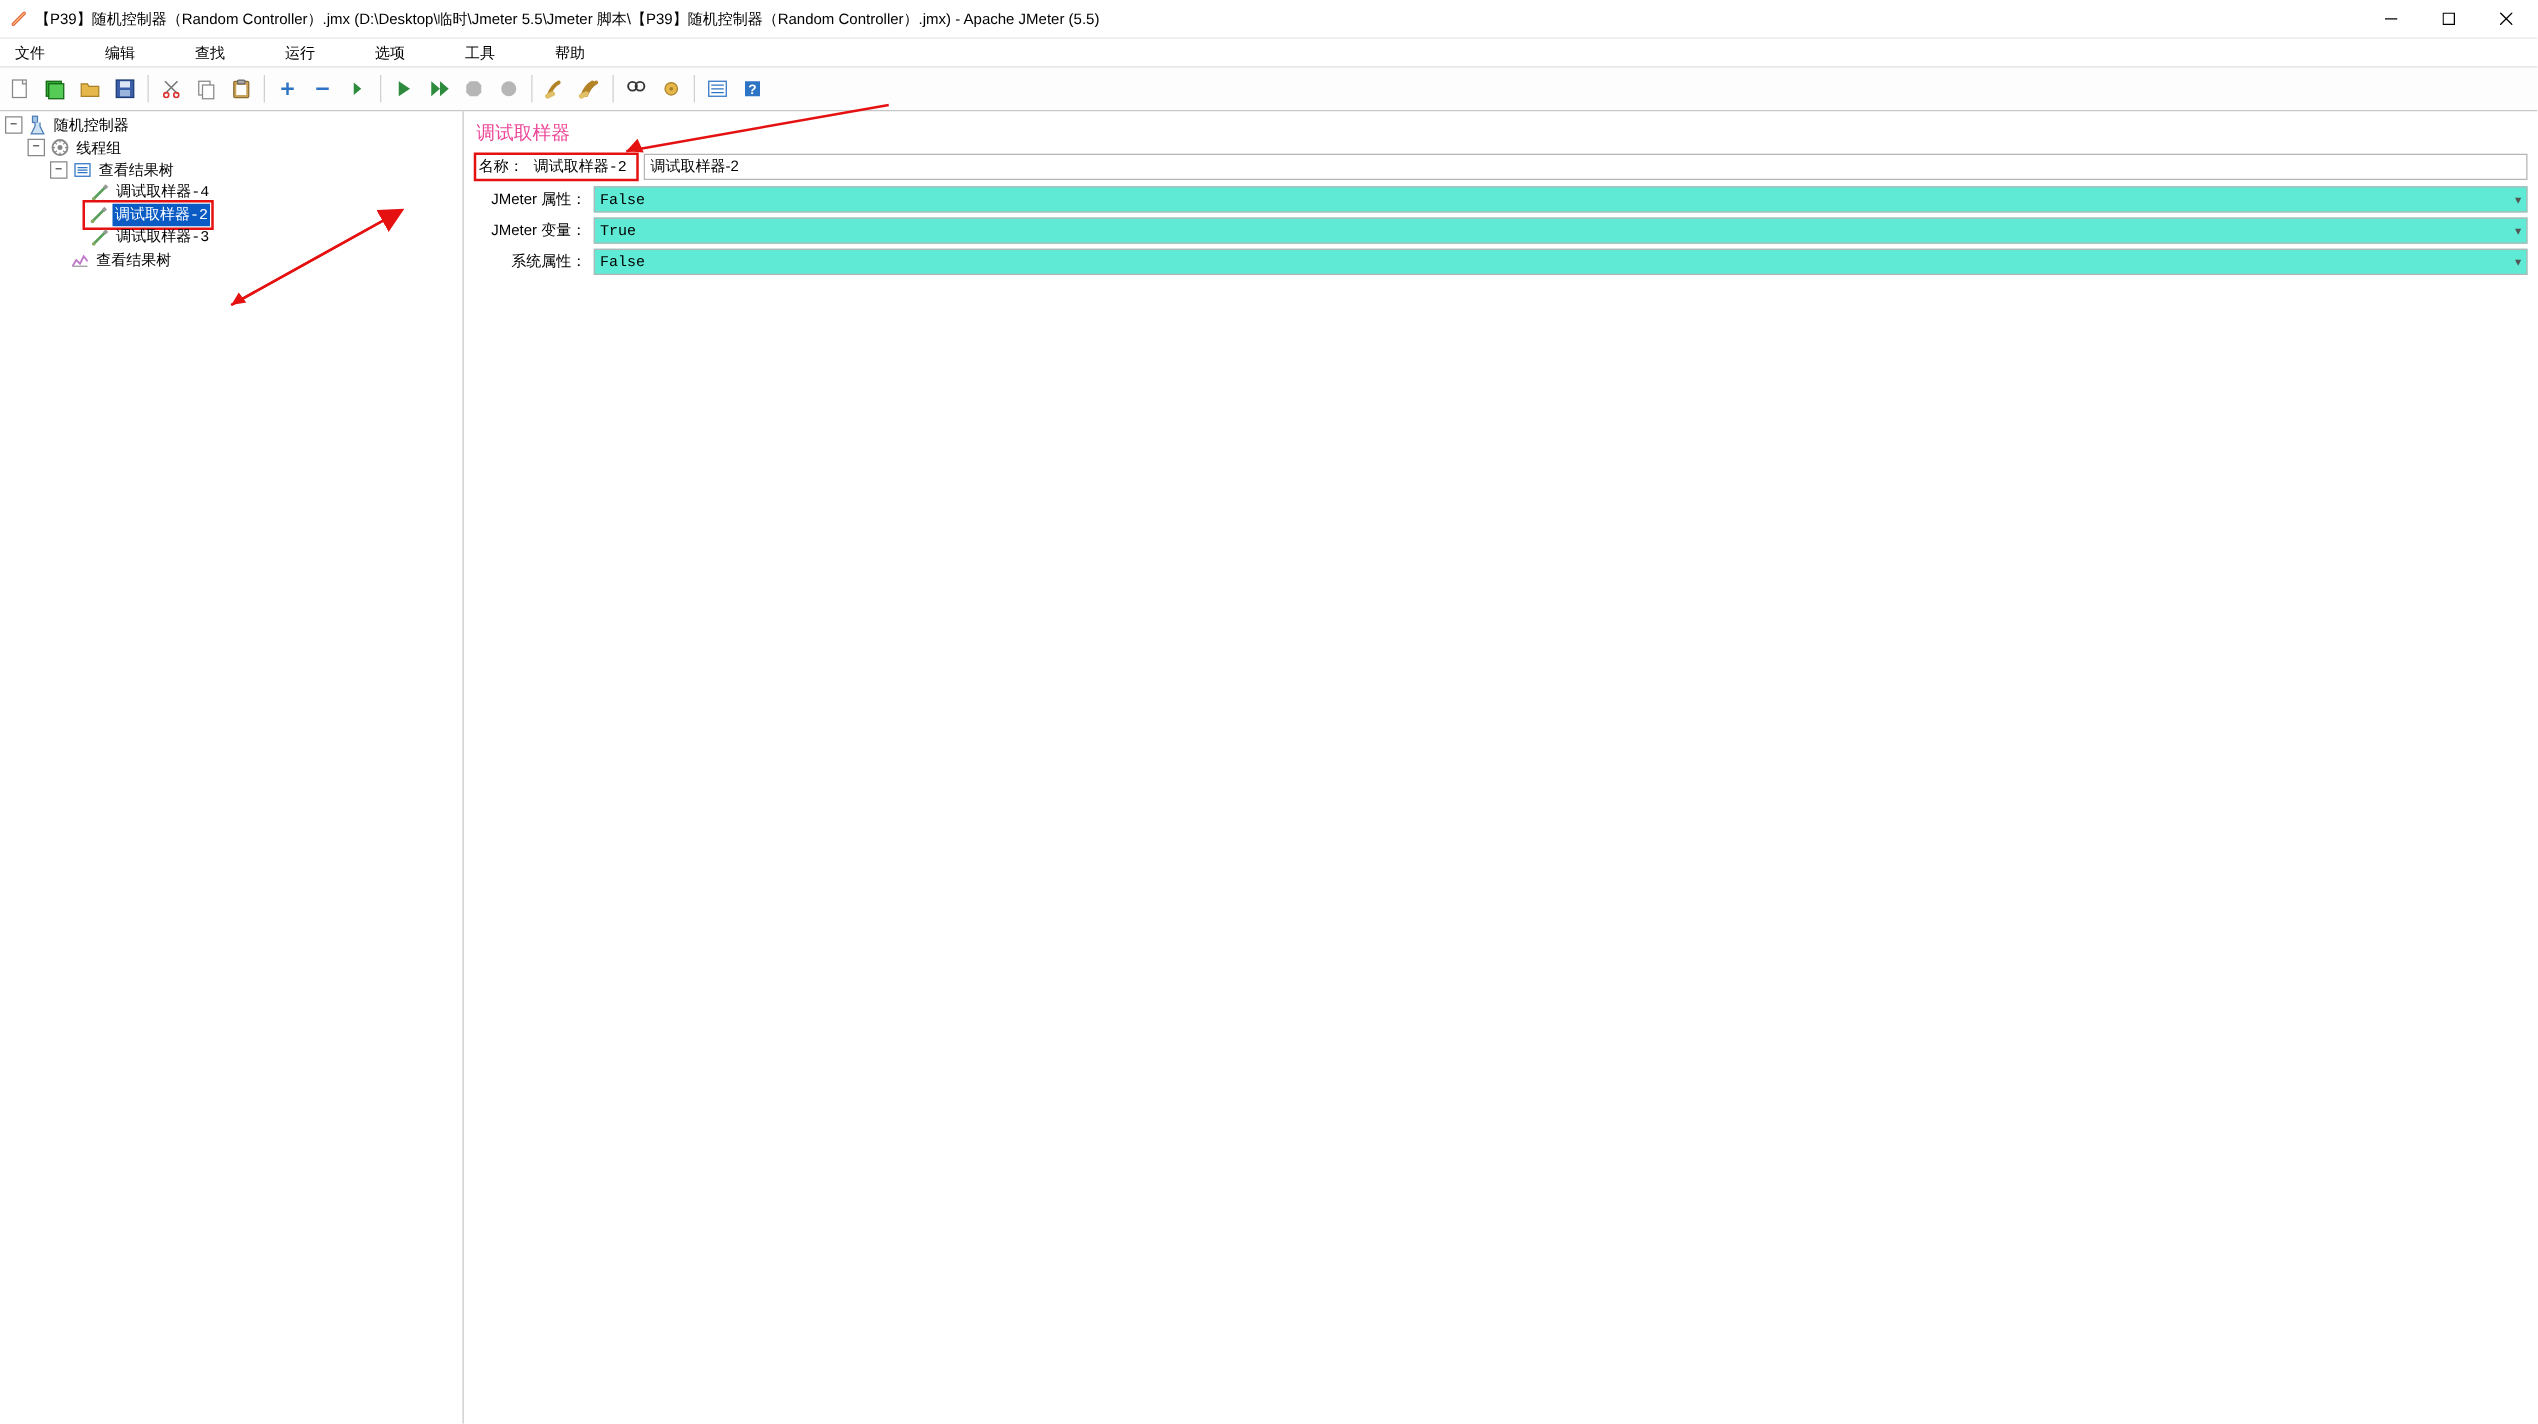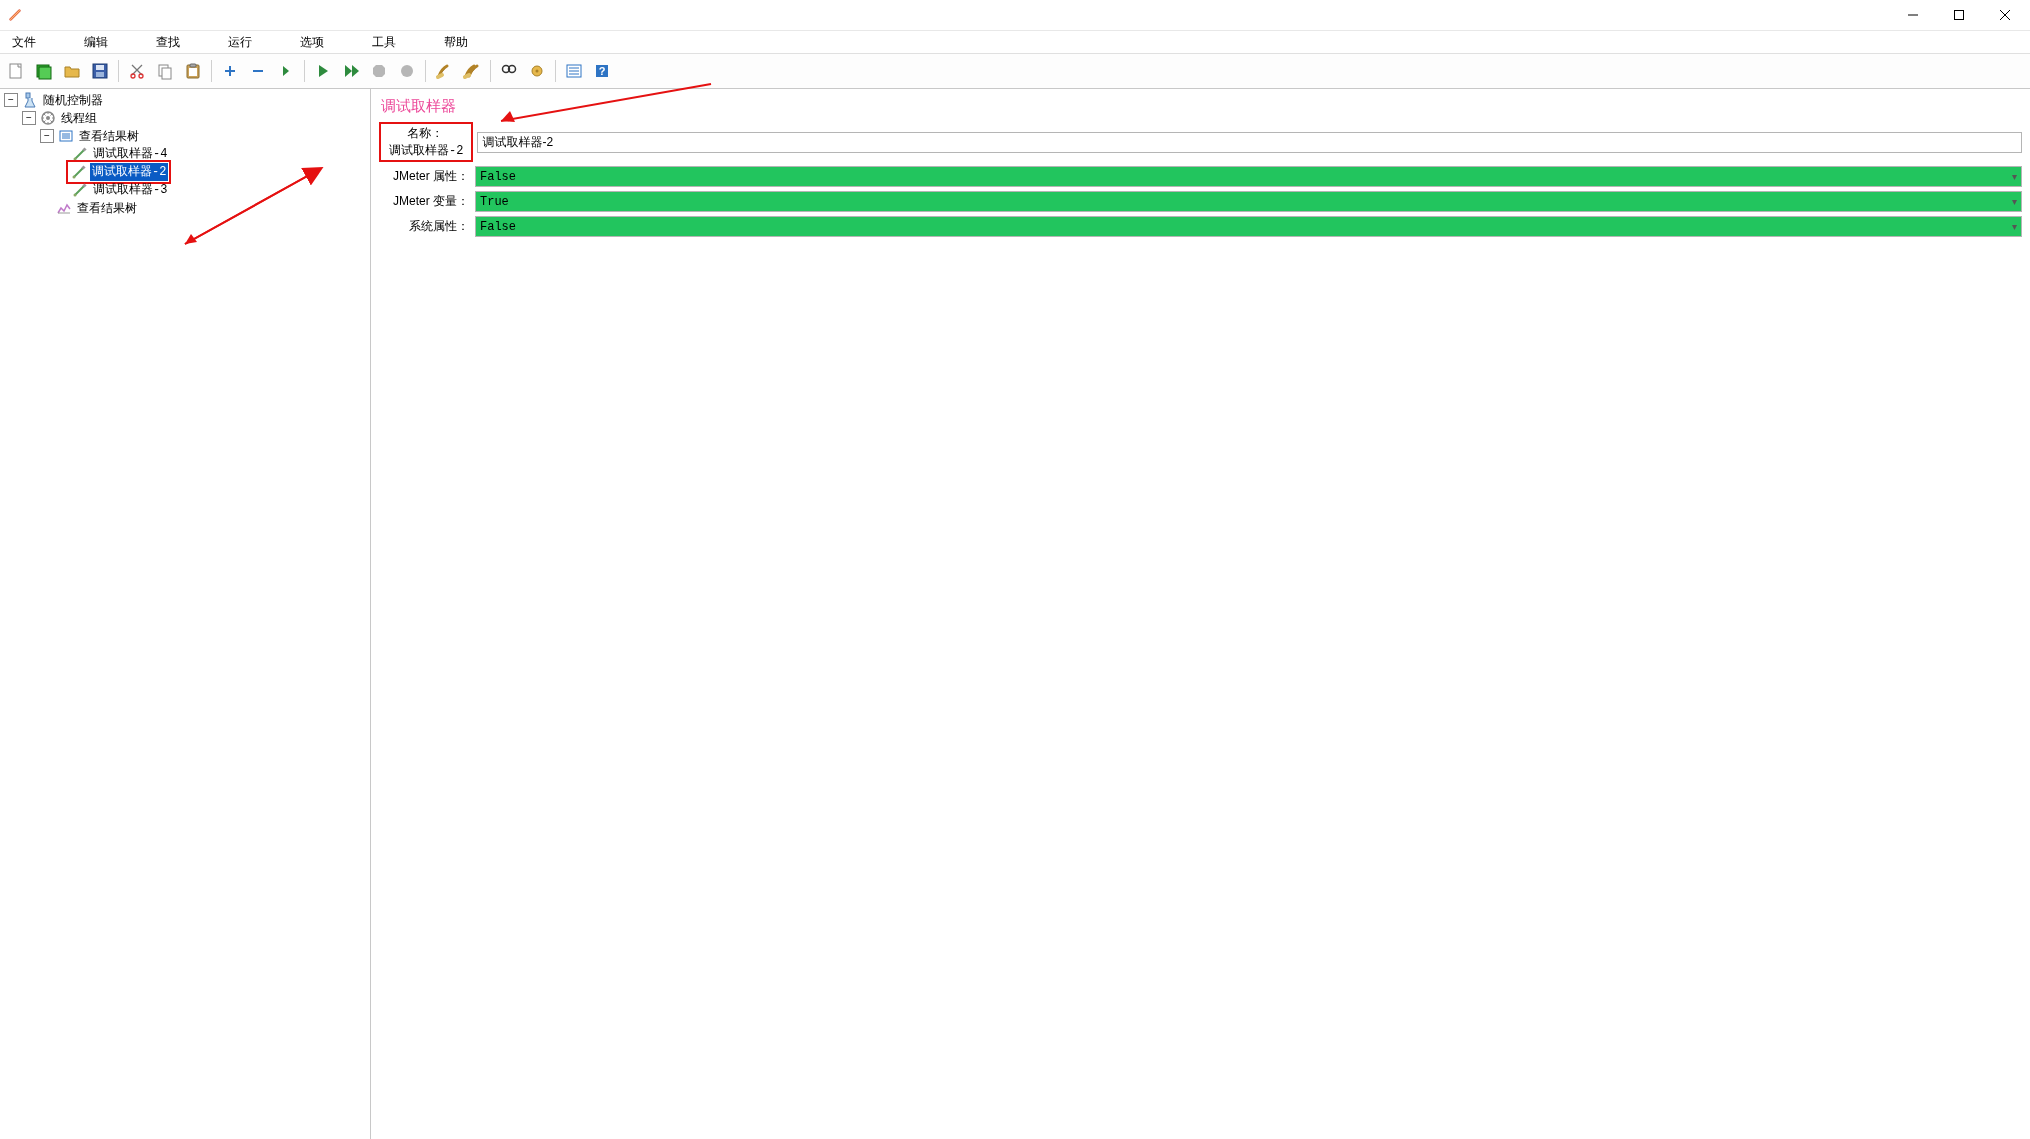--- a/index.html
+++ b/index.html
@@ -31,38 +31,39 @@
   .tree-label.selected{background:#0a5bc4;color:#fff;}
   .row-highlight{border:2px solid #e51111;padding:1px 1px;display:inline-flex;align-items:center;}
   
   .arrow-svg{position:absolute;pointer-events:none;}
   
   .panel-title{font-size:15px;padding:2px 0 6px 2px;color:#ec4899;}
   .form-row{display:flex;align-items:center;margin-bottom:4px;}
   .form-label{text-align:right;padding-right:6px;white-space:nowrap;}
   .form-label.w90{width:90px;text-align:right;}
   .text-input{flex:1;height:19px;border:1px solid #b5b5b5;padding:0 4px;font-size:12px;font-family:inherit;background:#fff;}
-  .name-highlight{border:2px solid #e51111;display:flex;align-items:center;padding:1px 2px;flex-direction:column;}
-  .combo{flex:1;height:19px;border:1px solid #b5b5b5;background:#22c55e;display:flex;align-items:center;padding:0 4px;justify-content:space-between;}
+  .name-highlight{border:2px solid #e51111;display:flex;align-items:center;padding:1px 2px;}
+  .combo{flex:1;height:19px;border:1px solid #b5b5b5;background:#5eead4;display:flex;align-items:center;padding:0 4px;justify-content:space-between;}
   .combo .combo-val{font-family:"Courier New",monospace;font-size:12px;}
   .combo .combo-arrow{font-size:10px;color:#555;}
   .mono{font-family:"Courier New",monospace;}
   svg{display:block;}
 </style>
 </head>
 <body>
 <div class="window">
 
   <div class="titlebar">
     <span class="app-icon">
       <svg viewBox="0 0 16 16">
           <path d="M3 13 L13 3" stroke="#d53" stroke-width="3" stroke-linecap="round"></path>
           <path d="M3 13 L13 3" stroke="#fb7" stroke-width="1.4" stroke-linecap="round"></path>
         </svg>
     </span>
+    <span class="title-text">【P39】随机控制器（Random Controller）.jmx (D:\Desktop\临时\Jmeter 5.5\Jmeter 脚本\【P39】随机控制器（Random Controller）.jmx) - Apache JMeter (5.5)</span>
     <span class="spacer"></span>
     <div class="win-btn">
         <svg width="10" height="10" viewBox="0 0 10 10">
           <path d="M0 5 H10" stroke="#000" stroke-width="1"></path>
         </svg>
       </div>
     <div class="win-btn">
         <svg width="10" height="10" viewBox="0 0 10 10">
           <rect x="0.5" y="0.5" width="9" height="9" fill="none" stroke="#000"></rect>
         </svg>

